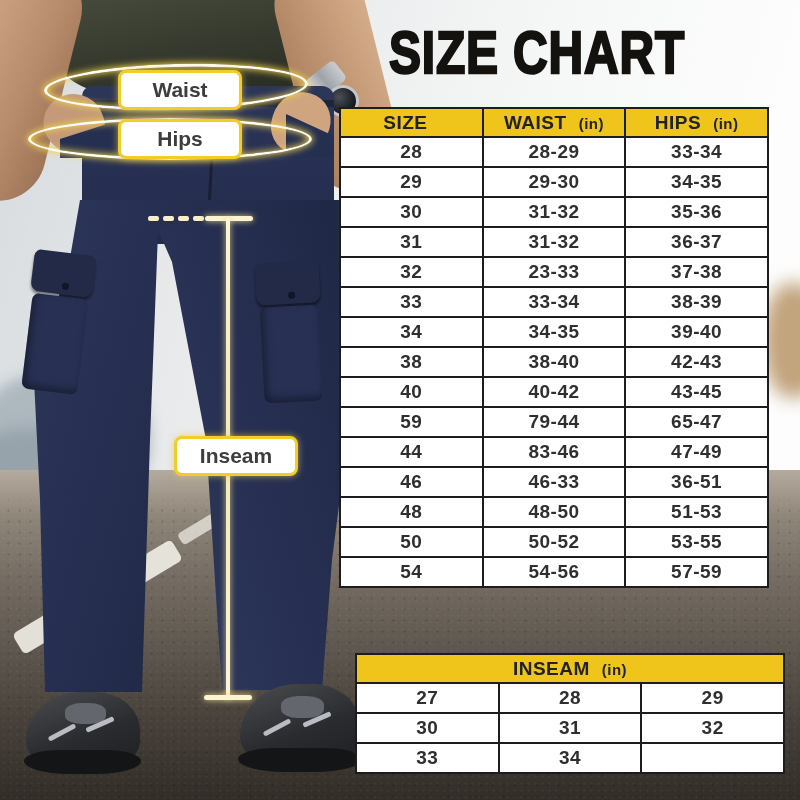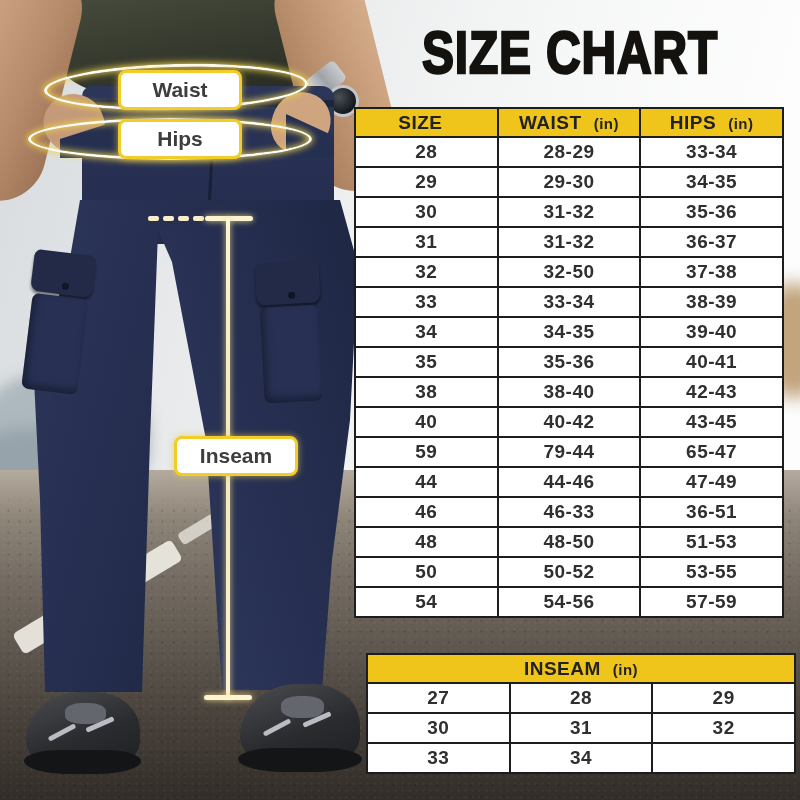--- a/index.html
+++ b/index.html
@@ -87,28 +87,28 @@
   .dash{top:216px;width:11px;height:5px;border-radius:2px;background:#f7eecb;
     box-shadow:0 1px 2px rgba(60,50,20,.55);}
   .glowbar{background:#fbf3d2;border-radius:3px;box-shadow:0 0 6px rgba(235,215,130,.95);}
   .ibar-top{left:205px;top:216px;width:48px;height:5px;}
   .ibar-bot{left:204px;top:695px;width:48px;height:5px;}
   .ivline{left:226px;top:218px;width:4px;height:482px;border-radius:2px;
     background:linear-gradient(180deg,#fcf5d8 0%,#f4e9b8 50%,#fcf5d8 100%);
     box-shadow:0 0 6px rgba(235,215,130,.95);}
 
   
-  .title-wrap{left:352px;top:16px;width:436px;height:72px;display:flex;align-items:center;justify-content:center;}
+  .title-wrap{left:352px;top:16px;width:436px;height:72px;display:flex;align-items:center;}
   .title-text{display:inline-block;font-size:60px;font-weight:800;color:#14120f;white-space:nowrap;
     letter-spacing:1px;transform:scaleX(.8);-webkit-text-stroke:2.4px #14120f;}
 
   
   table{border-collapse:collapse;table-layout:fixed;background:#fff;}
-  .size-table{left:354px;top:107px;width:430px;}
-  .inseam-table{left:366px;top:653px;width:430px;}
+  .size-table{left:339px;top:107px;width:430px;}
+  .inseam-table{left:355px;top:653px;width:430px;}
   th,td{border:2px solid #1d1d1d;text-align:center;vertical-align:middle;padding:0;}
   th{background:#EFC51B;color:#222;font-size:19px;font-weight:800;letter-spacing:.5px;height:27px;}
   td{color:#2f2f2f;font-size:19px;font-weight:bold;height:28px;letter-spacing:.5px;}
   .unit{font-size:15px;margin-left:12px;font-weight:800;}
 </style>
 </head>
 <body>
 
 <div class="stage">
 
@@ -208,56 +208,51 @@
           <td>31-32</td>
           <td>35-36</td>
         </tr>
         <tr>
           <td>31</td>
           <td>31-32</td>
           <td>36-37</td>
         </tr>
         <tr>
           <td>32</td>
-          <td>32-50</td>
+          <td>23-33</td>
           <td>37-38</td>
         </tr>
         <tr>
           <td>33</td>
           <td>33-34</td>
           <td>38-39</td>
         </tr>
         <tr>
           <td>34</td>
           <td>34-35</td>
           <td>39-40</td>
         </tr>
         <tr>
-          <td>35</td>
-          <td>35-36</td>
-          <td>40-41</td>
-        </tr>
-        <tr>
           <td>38</td>
           <td>38-40</td>
           <td>42-43</td>
         </tr>
         <tr>
           <td>40</td>
           <td>40-42</td>
           <td>43-45</td>
         </tr>
         <tr>
           <td>59</td>
           <td>79-44</td>
           <td>65-47</td>
         </tr>
         <tr>
           <td>44</td>
-          <td>44-46</td>
+          <td>83-46</td>
           <td>47-49</td>
         </tr>
         <tr>
           <td>46</td>
           <td>46-33</td>
           <td>36-51</td>
         </tr>
         <tr>
           <td>48</td>
           <td>48-50</td>

